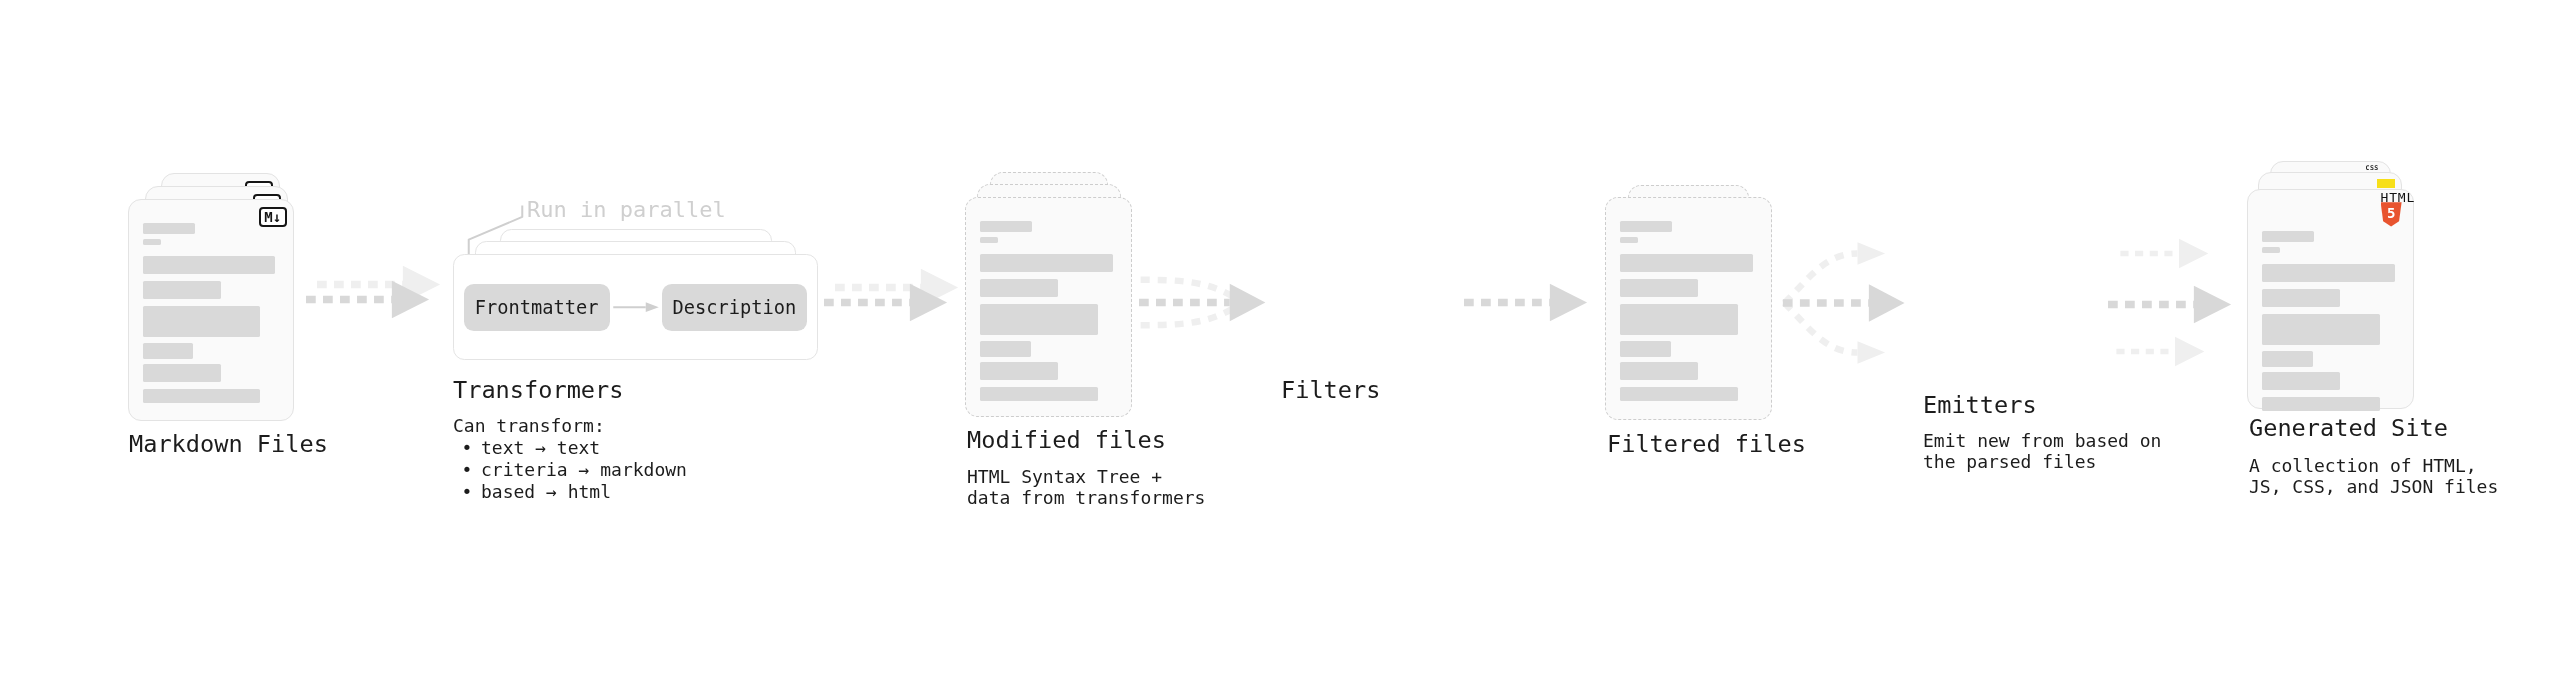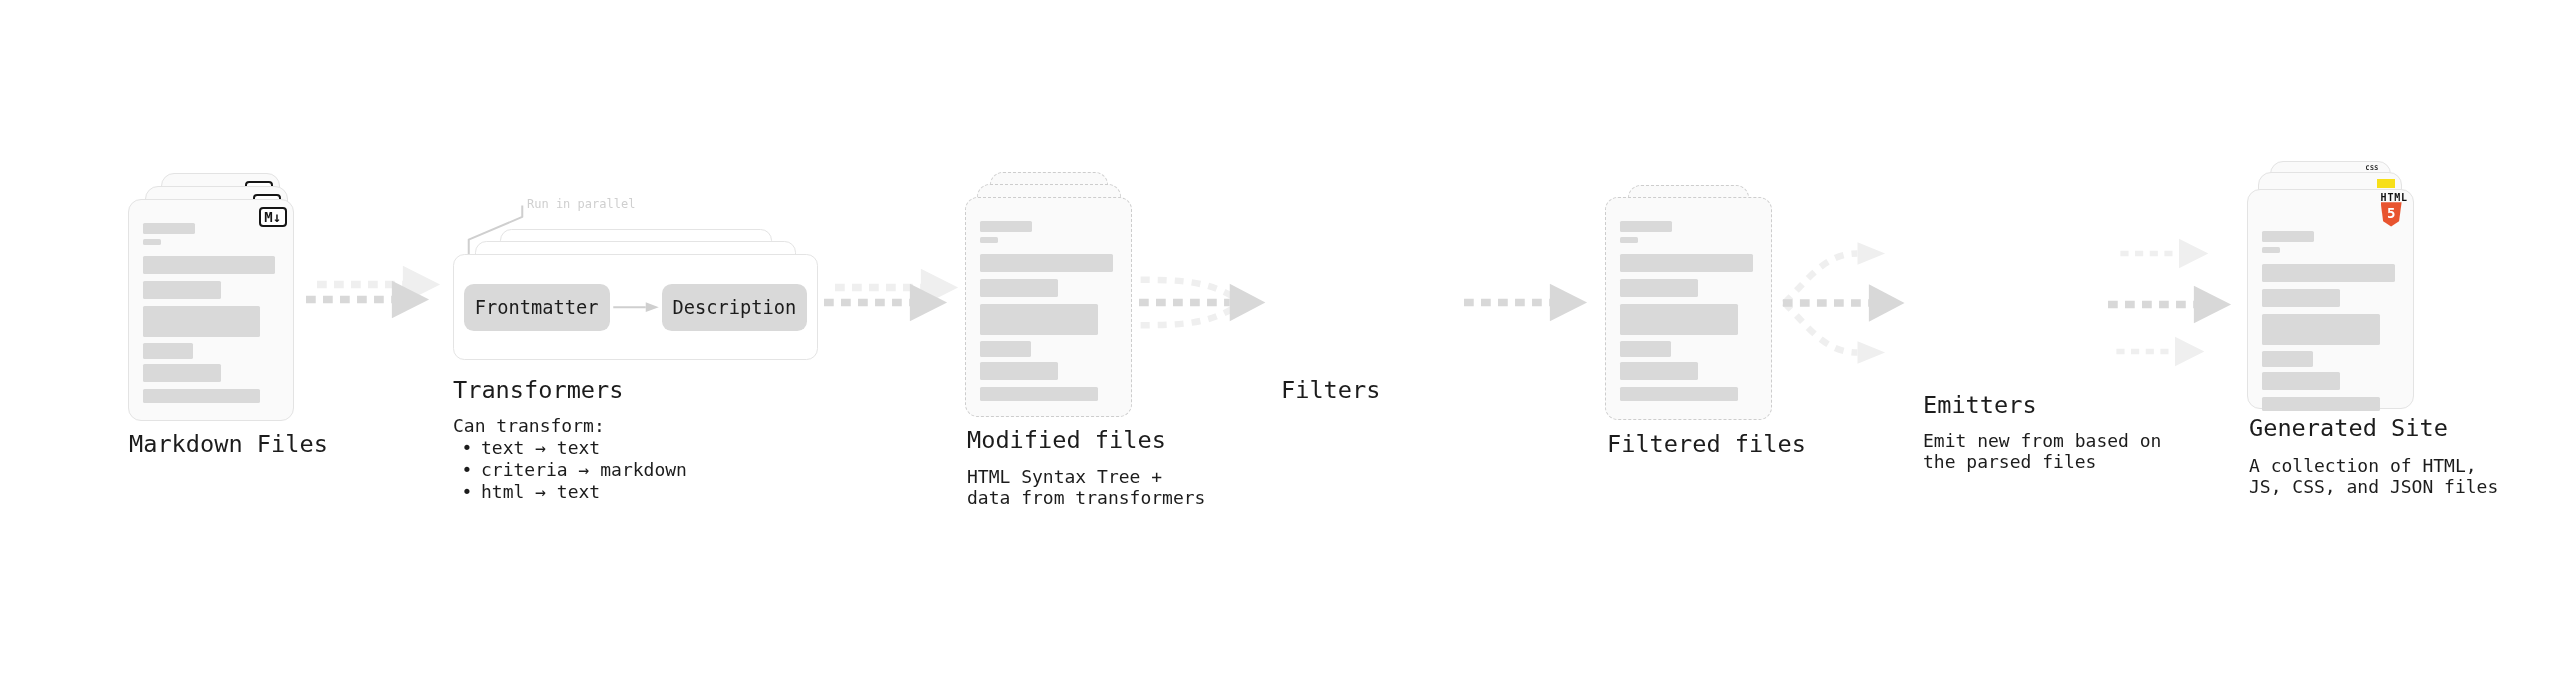--- a/index.html
+++ b/index.html
@@ -40,21 +40,21 @@
   .b8{width:86%;height:14.6px;margin-top:6.5px}
 
   
   .md-badge{position:absolute;top:6.5px;right:6.5px;border:2.4px solid var(--badge-ink);border-radius:4.1px;
     padding:0 3.3px;font-size:14px;line-height:16.3px;font-weight:700;color:var(--badge-ink);background:#fff}
   .css-badge{position:absolute;top:3.3px;right:9.8px;width:16.3px;text-align:center}
   .css-badge .css-txt{font-size:6.5px;font-weight:700;letter-spacing:0.4px;color:#222;display:block;line-height:6.5px}
   .css-badge .css-bar{height:3.3px;width:14.6px;margin:0.8px auto 0;background:var(--css-blue)}
   .js-badge{position:absolute;top:5.7px;right:6.5px;width:18px;height:9px;background:var(--js-yellow)}
   .html5-badge{position:absolute;top:4.1px;right:11.4px;width:21px;text-align:center}
-  .html5-badge .h5-txt{font-size:10px;font-weight:700;letter-spacing:0.8px;color:#111;display:block;line-height:7.3px}
+  .html5-badge .h5-txt{font-size:13px;font-weight:400;letter-spacing:0.8px;color:#111;display:block;line-height:7.3px}
   .html5-badge .h5-shield{margin-top:0.8px;width:21px;height:24.4px;background:var(--html5-orange);
     clip-path:polygon(0 0,100% 0,88% 78%,50% 100%,12% 78%);display:flex;align-items:center;justify-content:center;
     color:#fff;font-weight:700;font-size:14px;line-height:1;padding-bottom:3.3px}
 
   
   .layer-box{position:absolute;background:#ffffff;border:1.6px solid var(--box-border);border-radius:11.4px;
     display:flex;align-items:center;padding:0 9.8px}
   .pill{background:var(--pill);border-radius:9.8px;height:47px;display:flex;align-items:center;justify-content:center;
     font-size:18.7px;font-weight:500;color:var(--ink);white-space:nowrap}
   .layer-box .pill{flex:1}
@@ -64,21 +64,21 @@
   .layer-front .mini-arrow{color:#cfcfcf}
   .layer-mid .mini-arrow{color:#e2e2e2}
   .layer-back .mini-arrow{color:#ededed}
 
   .small-pill{position:absolute;left:10.6px;right:8.1px;background:var(--pill);border-radius:8.1px;height:37px;
     display:flex;align-items:center;justify-content:center;font-size:18.7px;font-weight:500;white-space:nowrap}
 
   
   .title{position:absolute;font-size:23.6px;font-weight:500;color:var(--ink);white-space:nowrap}
   .subtitle{position:absolute;font-size:18px;line-height:21px;color:var(--ink);white-space:nowrap}
-  .annotation{position:absolute;font-size:12px;color:var(--muted);white-space:nowrap}
+  .annotation{position:absolute;font-size:22px;color:var(--muted);white-space:nowrap}
   .bullet-list{position:absolute;font-size:18px;line-height:22px;color:var(--ink);white-space:nowrap}
   .bullet-row{display:flex}
   .bullet-row .bullet{width:28px;text-align:center;flex:0 0 28px}
 
   
   .arrow{position:absolute}
   .arrow svg{display:block;overflow:visible}
   .c-main{color:var(--arrow)}
   .c-light{color:var(--arrow-light)}
   .ghost{position:absolute;left:11.4px;top:-15.4px;color:var(--arrow-light)}
@@ -157,21 +157,21 @@
     <div class="bullet-row">
       <span class="bullet">•</span>
       <span>text → text</span>
     </div>
     <div class="bullet-row">
       <span class="bullet">•</span>
       <span>criteria → markdown</span>
     </div>
     <div class="bullet-row">
       <span class="bullet">•</span>
-      <span>html → text</span>
+      <span>based → html</span>
     </div>
   </div>
 
   <div class="arrow" style="left:819px;top:262px;width:138px;height:81px">
     <svg class="ghost" width="138" height="81" viewBox="0 0 170 100">
       <line x1="6" y1="50" x2="112" y2="50" stroke="currentColor" stroke-width="9" stroke-dasharray="12 9"></line>
       <polygon points="112,27 158,50 112,73" fill="currentColor"></polygon>
     </svg>
     <svg class="onto c-main" width="138" height="81" viewBox="0 0 170 100">
       <line x1="6" y1="50" x2="112" y2="50" stroke="currentColor" stroke-width="9" stroke-dasharray="12 9"></line>

